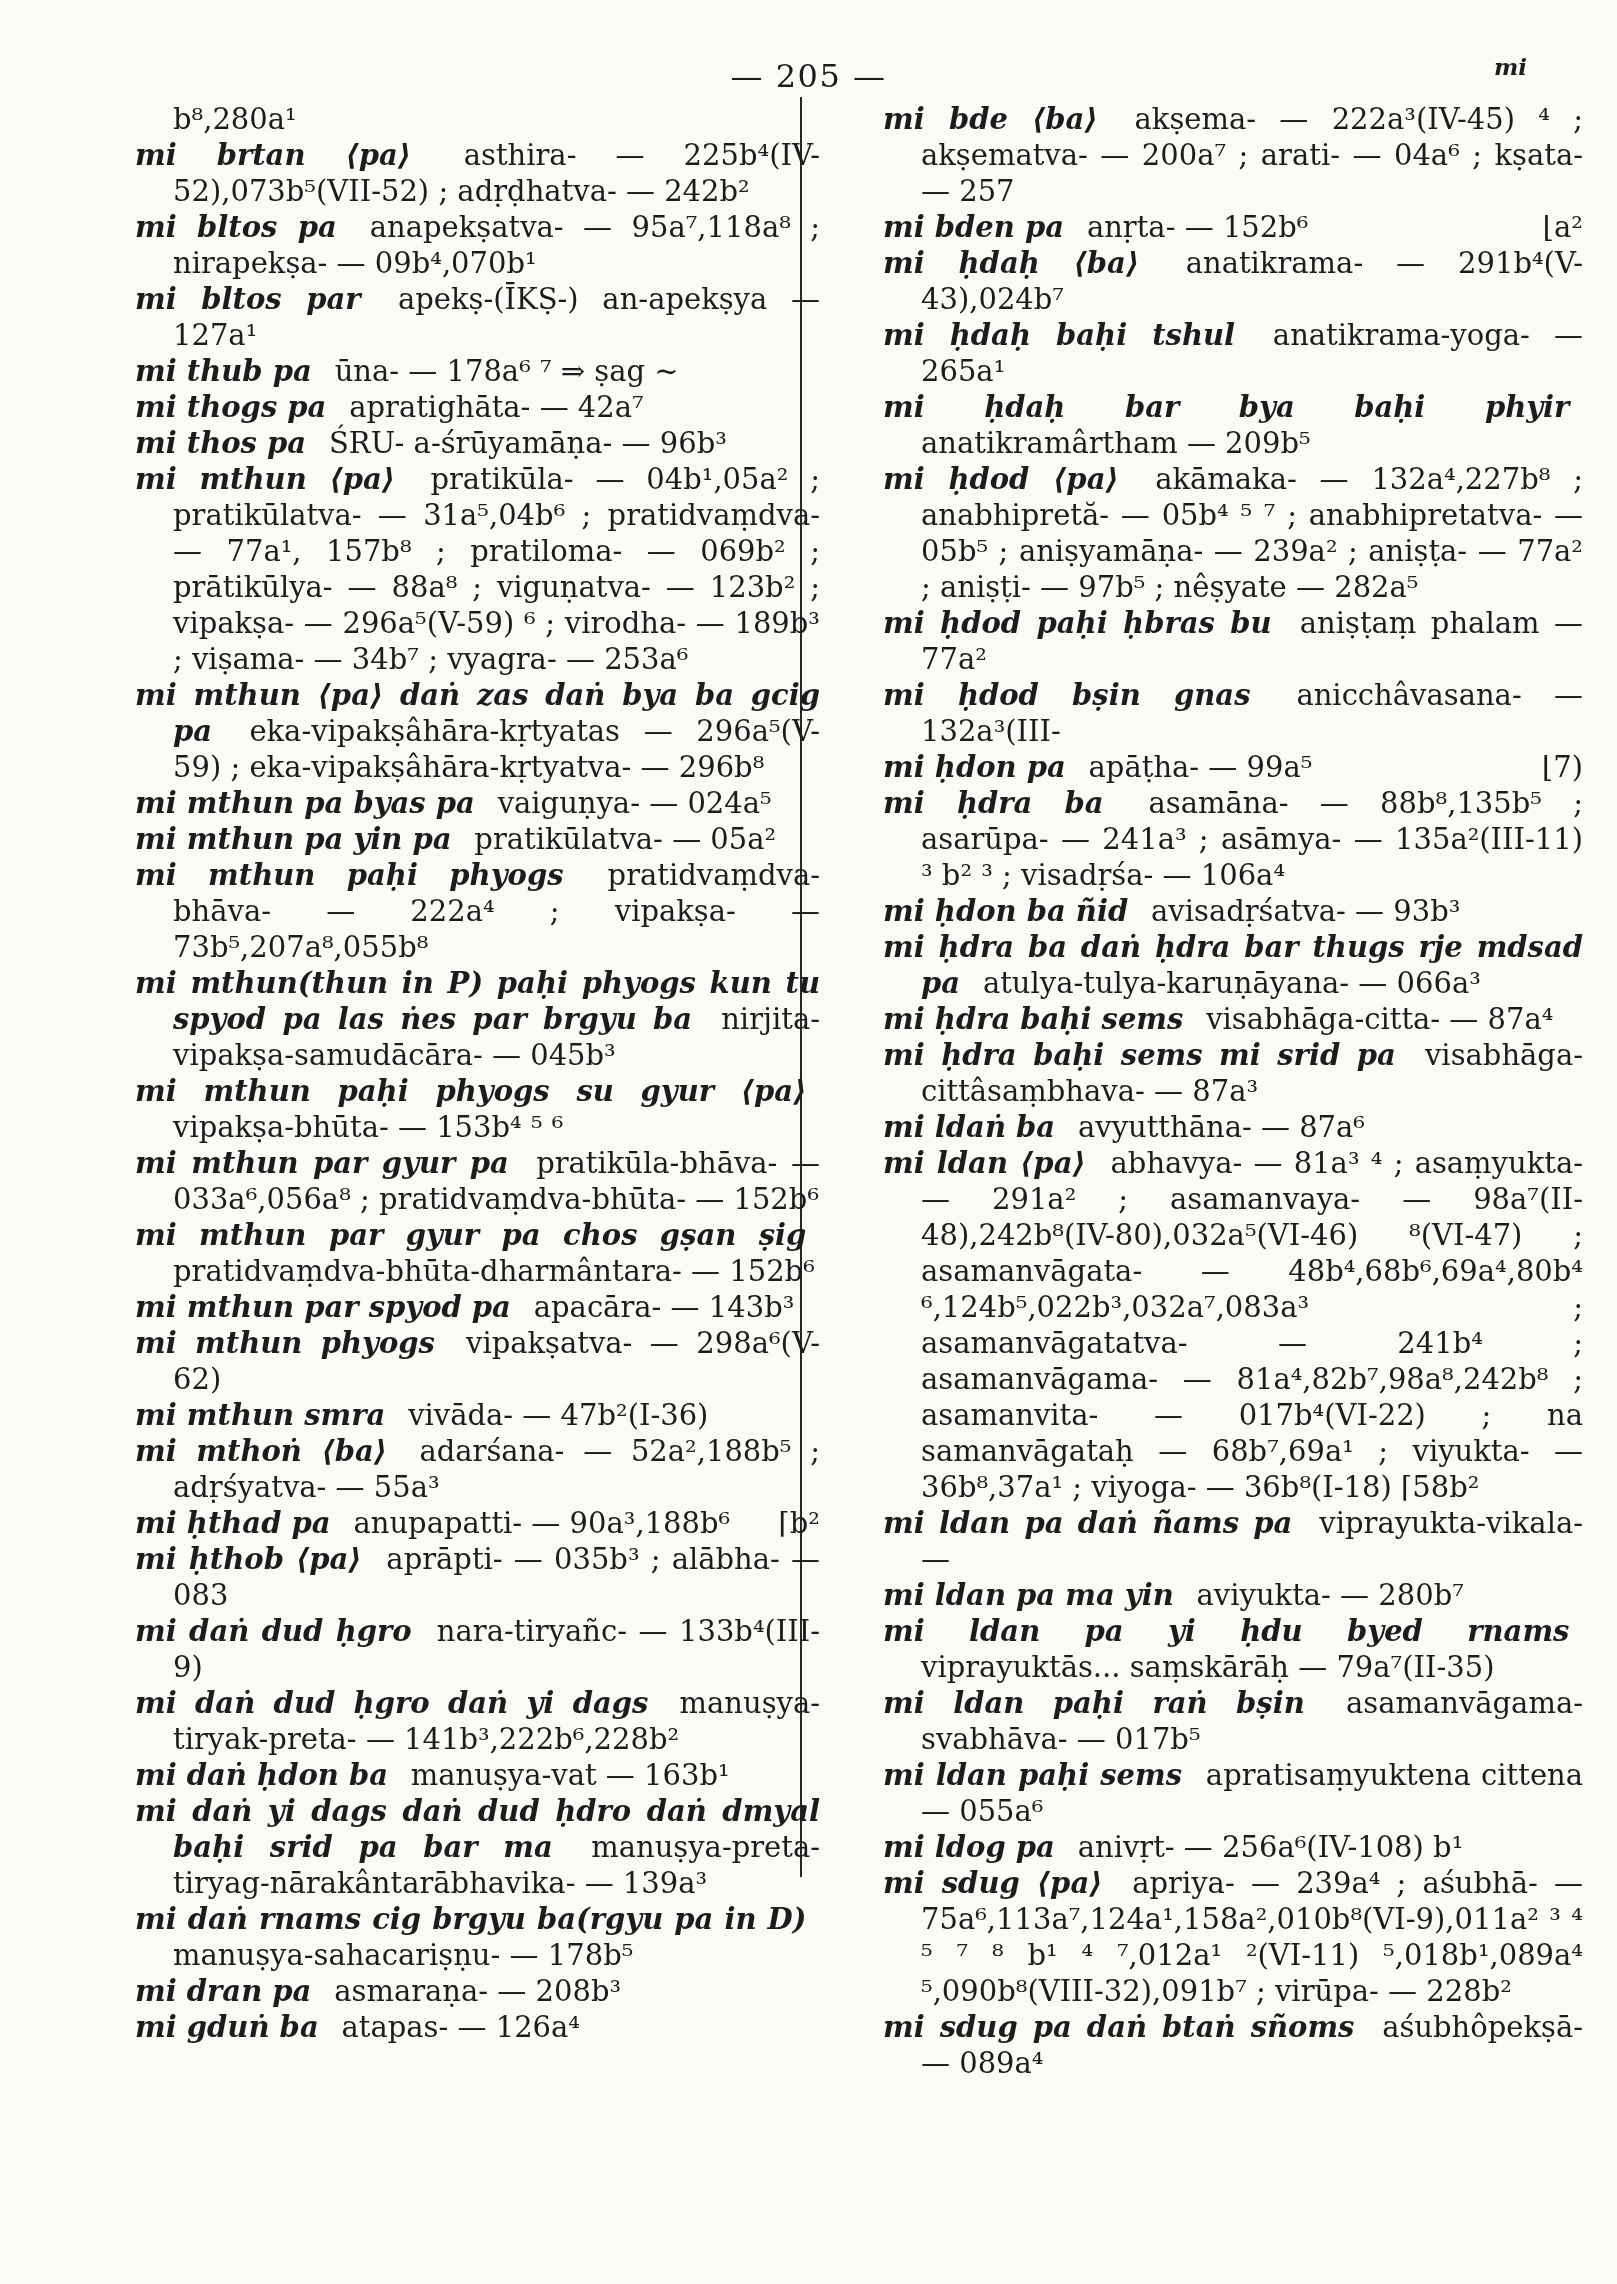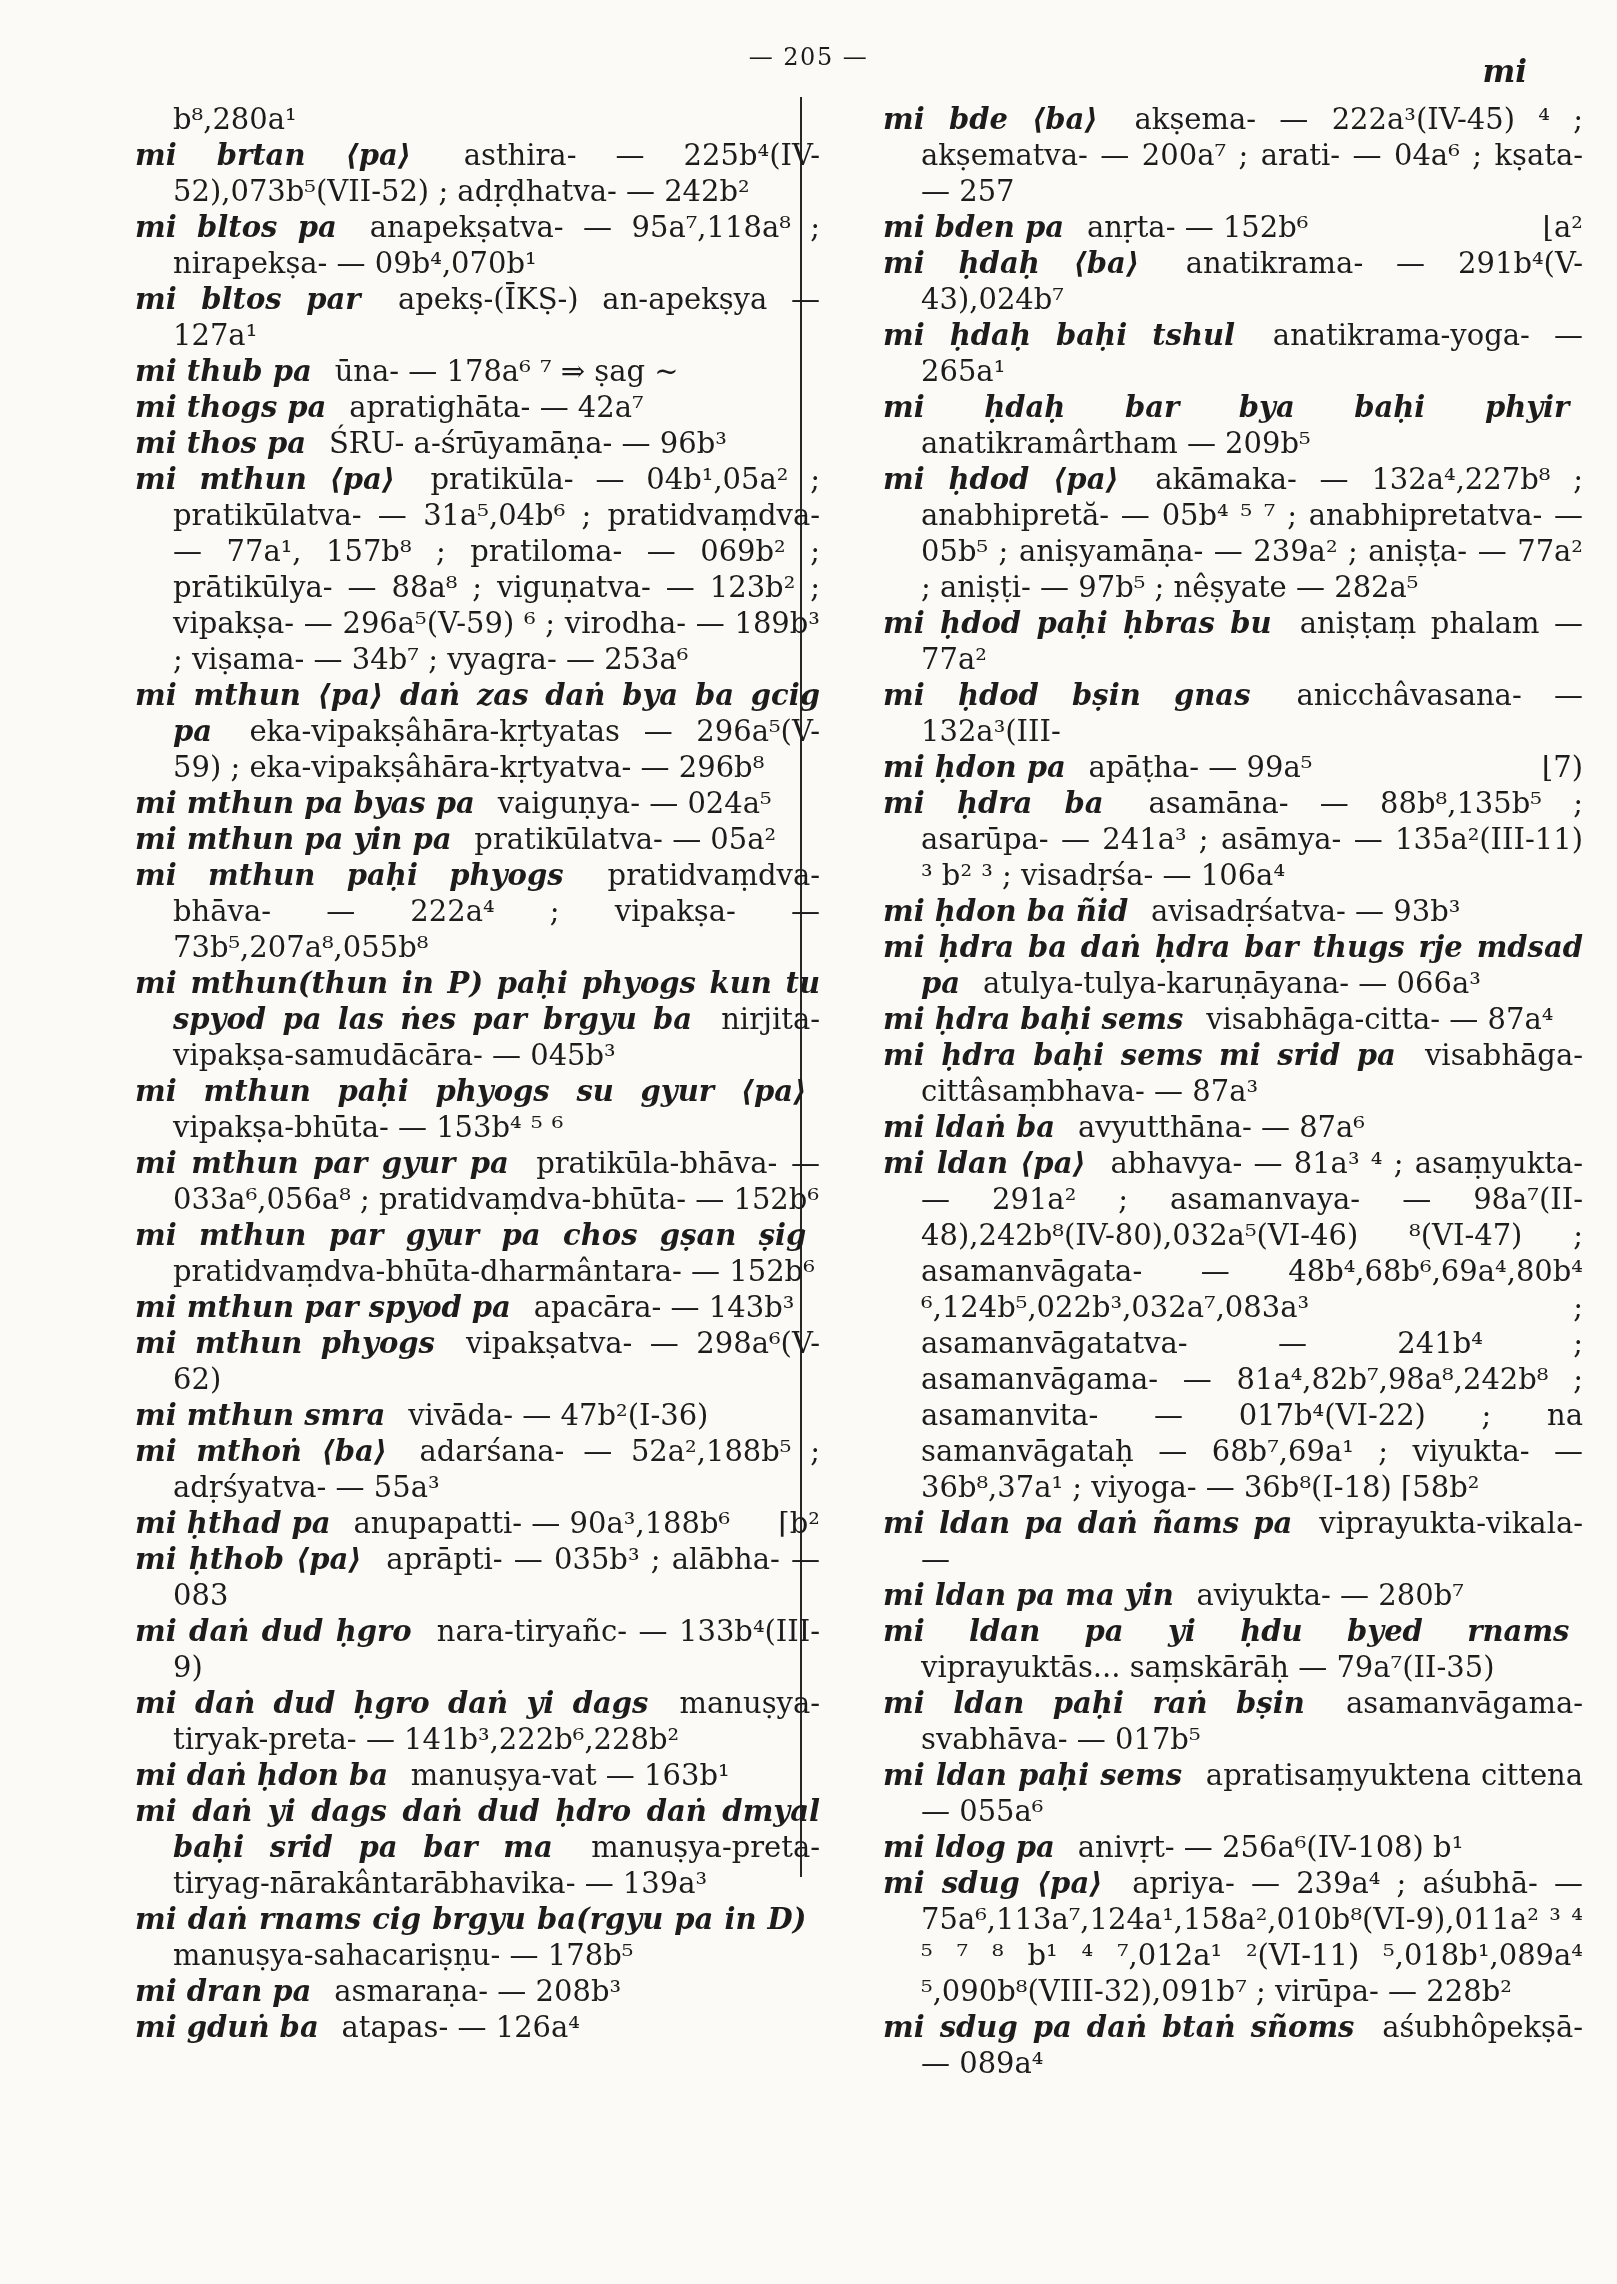--- a/index.html
+++ b/index.html
@@ -10,32 +10,32 @@
     width: 1617px;
     height: 2284px;
     background: #fbfaf6;
     color: #1c1c1c;
     font-family: "DejaVu Serif", "Liberation Serif", serif;
     position: relative;
     overflow: hidden;
   }
   .page-number {
     position: absolute;
-    top: 43px;
+    top: 57px;
     left: 50%;
     transform: translateX(-50%);
-    font-size: 24px;
+    font-size: 32px;
     letter-spacing: 1.5px;
     white-space: nowrap;
   }
   .guide-word {
     position: absolute;
     top: 53px;
     right: 90px;
-    font-size: 31px;
+    font-size: 23px;
     font-weight: bold;
     font-style: italic;
   }
   .divider {
     position: absolute;
     top: 97px;
     left: 800px;
     width: 2.3px;
     height: 1780px;
     background: #262626;

